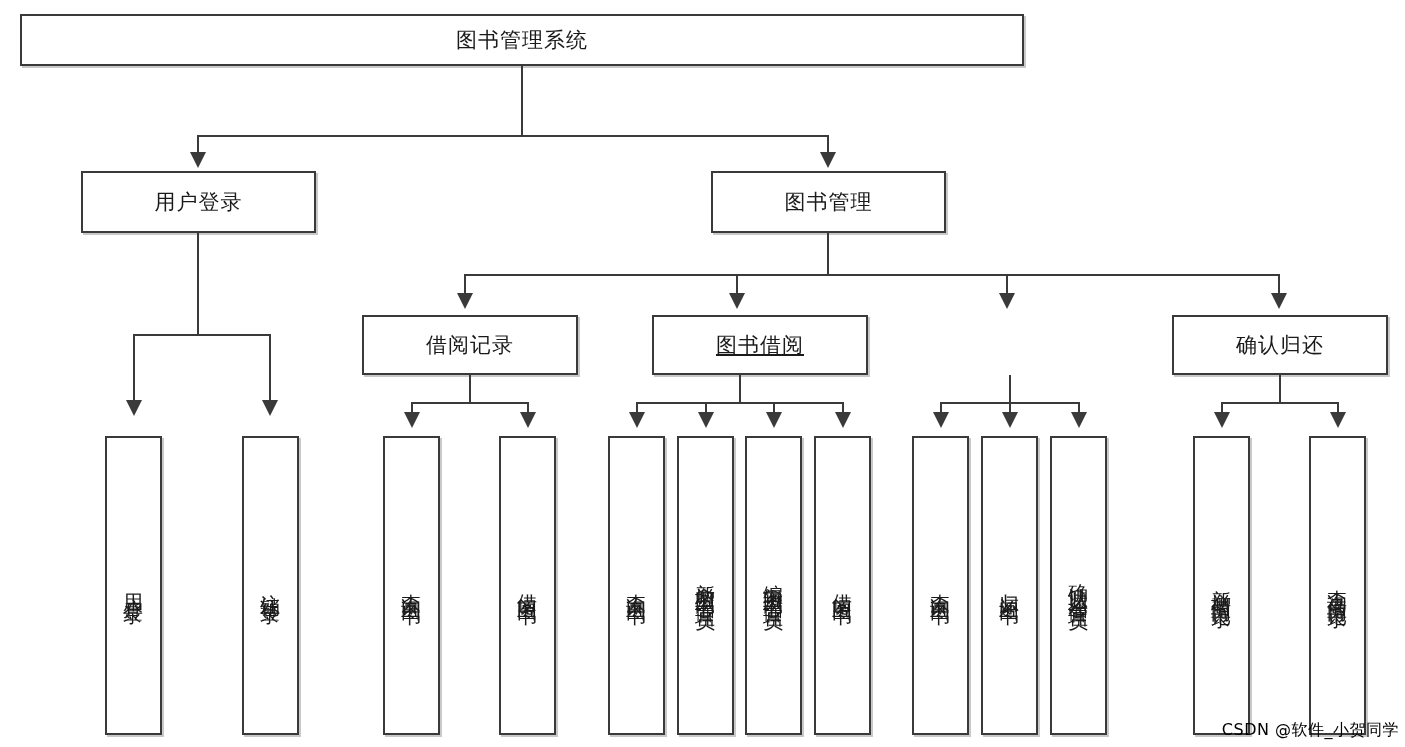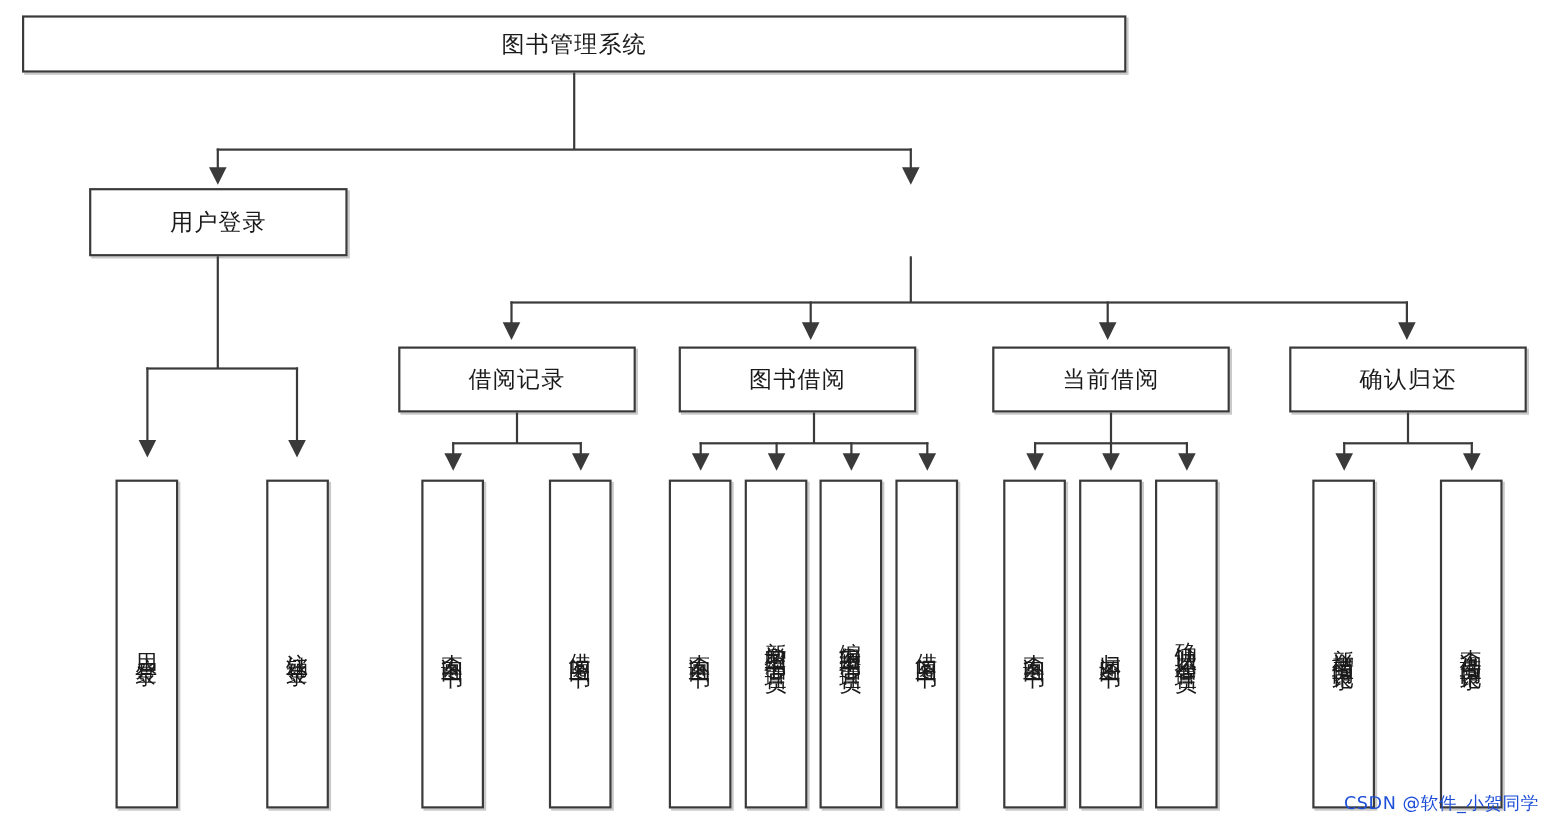--- a/index.html
+++ b/index.html
@@ -10,21 +10,21 @@
   .box.shadow{box-shadow:2px 2px 0 0 #c9c9c9;}
   .htext{font-size:21px;line-height:1.15;letter-spacing:1px;white-space:nowrap;}
   .vbox{writing-mode:vertical-rl;text-orientation:upright;}
   .vtext{font-size:20px;line-height:1.0;letter-spacing:4px;writing-mode:vertical-rl;
          text-orientation:upright;white-space:nowrap;}
   .line{position:absolute;background:#3a3a3a;}
   .vline{width:2px;}
   .hline{height:2px;}
   .arrow{position:absolute;width:0;height:0;border-left:8px solid transparent;
          border-right:8px solid transparent;border-top:16px solid #3a3a3a;}
-  #watermark{position:absolute;right:6px;bottom:6px;font-size:16px;color:#1d4ed8;
+  #watermark{position:absolute;right:6px;bottom:6px;font-size:16px;color:#000000;
              letter-spacing:0.5px;white-space:nowrap;margin-top:36px;}
 </style>
 </head>
 <body>
 
 <div id="canvas">
 
   <div class="box shadow" style="left:20px;top:14px;width:1004px;height:52px;">
     <span class="htext">图书管理系统</span>
   </div>
@@ -36,20 +36,23 @@
   <div class="line vline" style="left:197px;top:135px;width:2px;height:20px;"></div>
   <div class="arrow" style="left:190px;top:152px;"></div>
 
   <div class="line vline" style="left:827px;top:135px;width:2px;height:20px;"></div>
   <div class="arrow" style="left:820px;top:152px;"></div>
 
   <div class="box shadow" style="left:81px;top:171px;width:235px;height:62px;">
     <span class="htext">用户登录</span>
   </div>
 
+  <div class="box shadow" style="left:711px;top:171px;width:235px;height:62px;">
+    <span class="htext">图书管理</span>
+  </div>
 
   <div class="line vline" style="left:197px;top:233px;width:2px;height:102px;"></div>
   <div class="line hline" style="left:133px;top:334px;width:138px;height:2px;"></div>
   <div class="line vline" style="left:133px;top:334px;width:2px;height:68px;"></div>
   <div class="arrow" style="left:126px;top:400px;"></div>
   <div class="line vline" style="left:269px;top:334px;width:2px;height:68px;"></div>
   <div class="arrow" style="left:262px;top:400px;"></div>
 
   <div class="line vline" style="left:827px;top:233px;width:2px;height:42px;"></div>
   <div class="line hline" style="left:464px;top:274px;width:816px;height:2px;"></div>
@@ -58,25 +61,22 @@
   <div class="line vline" style="left:736px;top:274px;width:2px;height:22px;"></div>
   <div class="arrow" style="left:729px;top:293px;"></div>
   <div class="line vline" style="left:1006px;top:274px;width:2px;height:22px;"></div>
   <div class="arrow" style="left:999px;top:293px;"></div>
   <div class="line vline" style="left:1278px;top:274px;width:2px;height:22px;"></div>
   <div class="arrow" style="left:1271px;top:293px;"></div>
 
   <div class="box shadow" style="left:362px;top:315px;width:216px;height:60px;">
     <span class="htext">借阅记录</span>
   </div>
-  <div class="box shadow" style="left:617px;top:315px;width:216px;height:60px;">
+  <div class="box shadow" style="left:652px;top:315px;width:216px;height:60px;text-decoration:underline;">
     <span class="htext">图书借阅</span>
-  </div>
-  <div class="box shadow" style="left:902px;top:315px;width:216px;height:60px;">
-    <span class="htext">当前借阅</span>
   </div>
   <div class="box shadow" style="left:1172px;top:315px;width:216px;height:60px;">
     <span class="htext">确认归还</span>
   </div>
 
   <div class="line vline" style="left:469px;top:375px;width:2px;height:28px;"></div>
   <div class="line hline" style="left:411px;top:402px;width:118px;height:2px;"></div>
   <div class="line vline" style="left:411px;top:402px;width:2px;height:12px;"></div>
   <div class="arrow" style="left:404px;top:412px;"></div>
   <div class="line vline" style="left:527px;top:402px;width:2px;height:12px;"></div>

